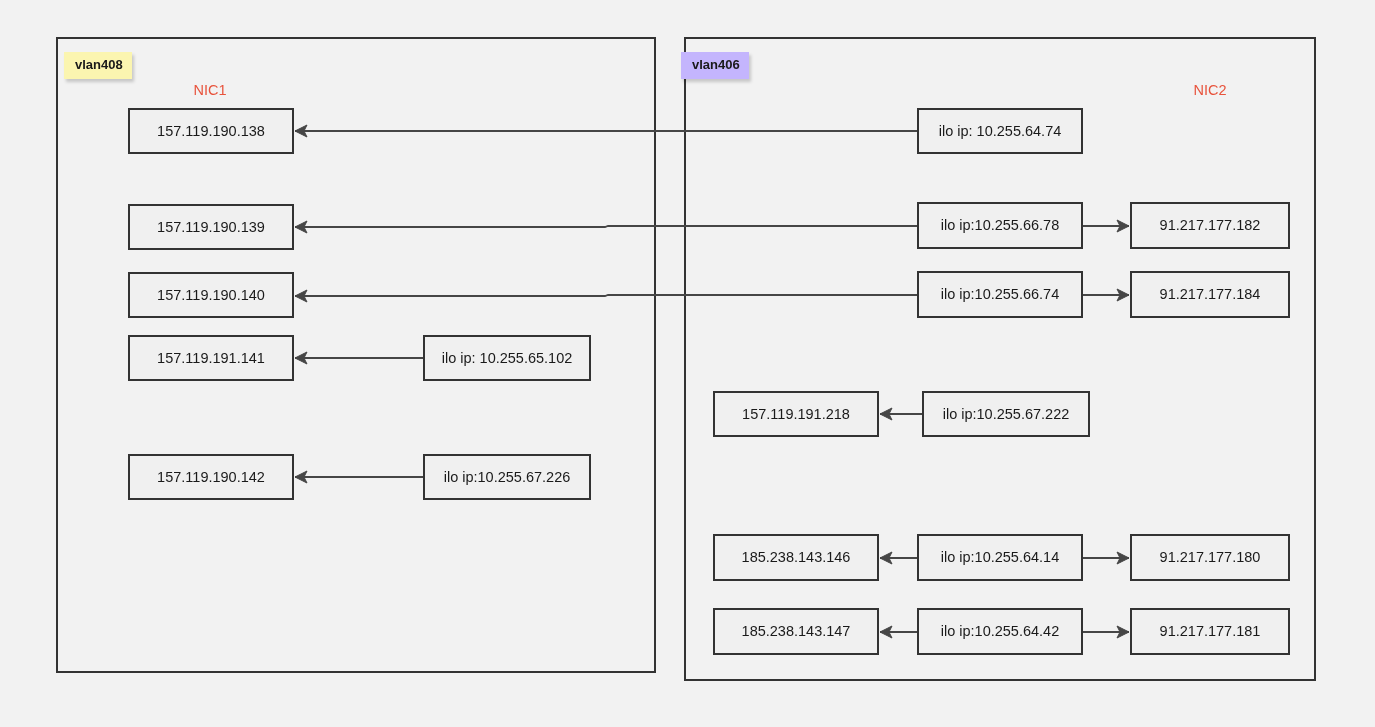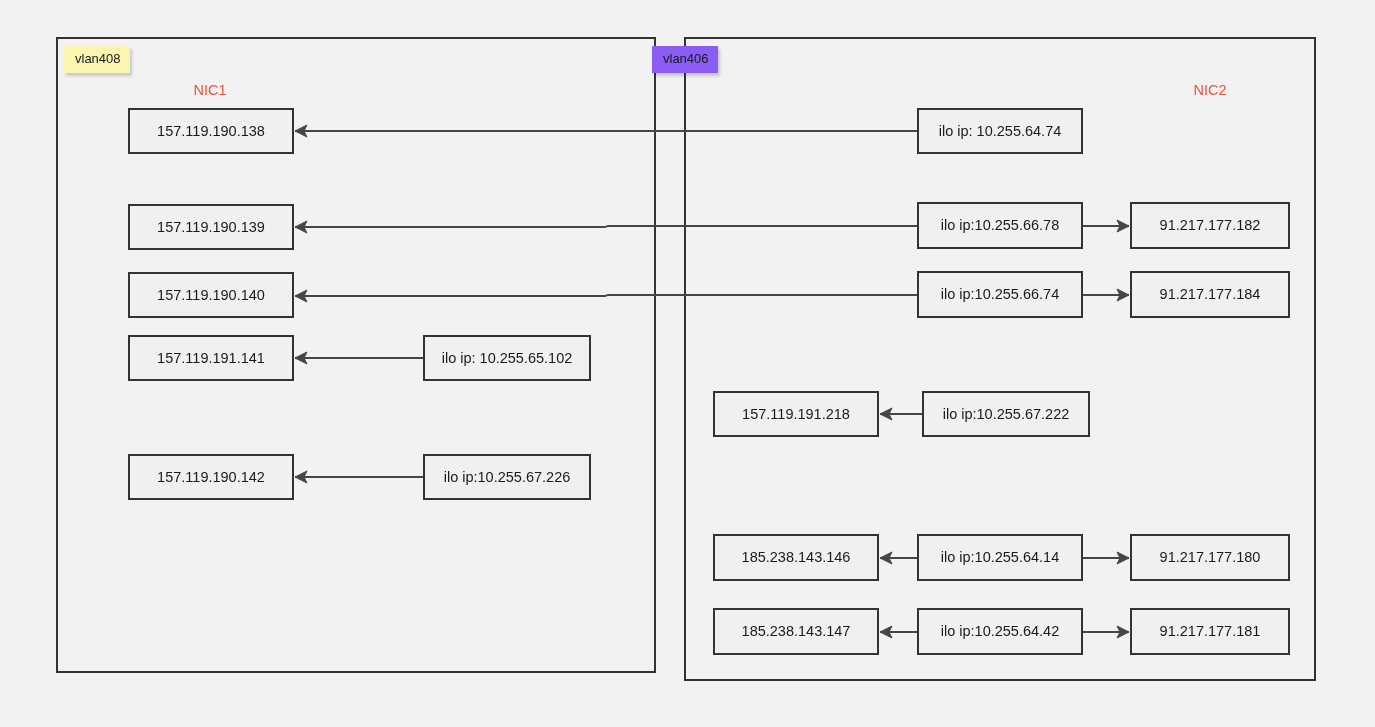--- a/index.html
+++ b/index.html
@@ -62,25 +62,26 @@
     stroke: #464646;
     stroke-width: 1;
     stroke-linejoin: miter;
   }
   .sticky {
     position: absolute;
     background: #fbf5b0;
     color: #1a1a1a;
     font-family: "Liberation Sans", sans-serif;
     font-size: 13px;
-    font-weight: normal;
+    font-weight: bold;
     padding: 6px 9px 7px 11px;
     box-shadow: 2px 3px 3px rgba(0,0,0,0.18);
     line-height: 1.1;
     white-space: nowrap;
+    margin-top: 6px;
   }
 </style>
 </head>
 <body>
 
 <div id="canvas">
 
   <svg id="diagram" viewBox="0 0 1375 727" xmlns="http://www.w3.org/2000/svg">
 
     <g id="containers-layer">
@@ -221,16 +222,16 @@
       </g>
     <g id="nic-layer">
         <text x="210" y="91" class="nic-label" fill="#e8533c">NIC1</text>
         <text x="1210" y="91" class="nic-label" fill="#e8533c">NIC2</text>
       </g>
 
   </svg>
 
   <div id="sticky-layer">
       <div class="sticky" style="left: 64px; top: 46px; background: rgb(251, 245, 176);">vlan408</div>
-      <div class="sticky" style="left: 652px; top: 46px; background: #8b5cf6;">vlan406</div>
+      <div class="sticky" style="left: 681px; top: 46px; background: #c4b5fd;">vlan406</div>
     </div>
 
 </div>
 
 </body></html>

